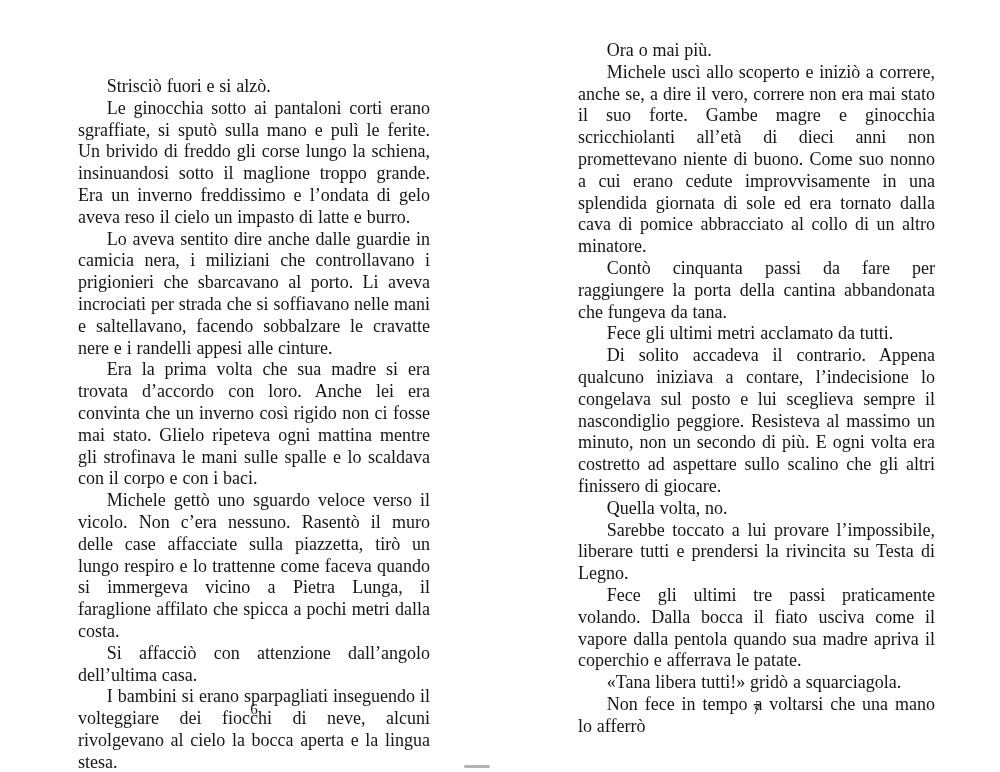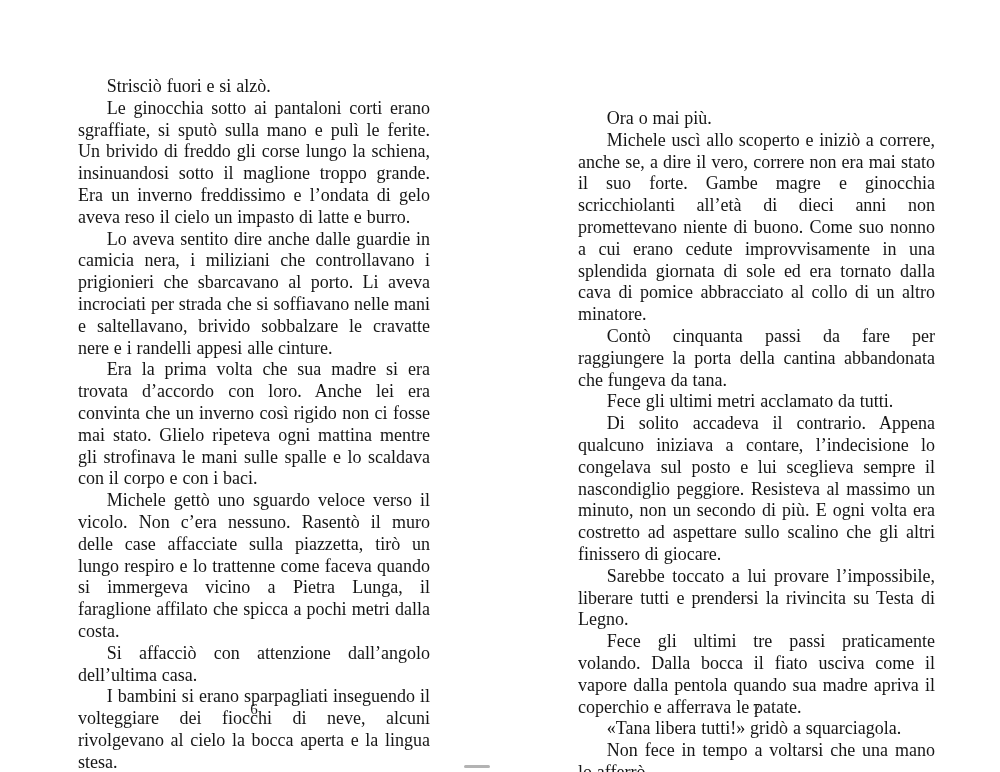--- a/index.html
+++ b/index.html
@@ -17,21 +17,21 @@
     display: flex;
     overflow: hidden;
   }
   .page {
     position: relative;
     width: 500px;
     height: 100%;
     box-sizing: border-box;
   }
   .page.left  { padding: 76px 70px 0 78px; }
-  .page.right { padding: 108px 65px 0 78px; }
+  .page.right { padding: 40px 65px 0 78px; }
   .page-text {
     font-size: 18px;
     line-height: 21.8px;
     text-align: justify;
     hyphens: auto;
     -webkit-hyphens: auto;
     word-spacing: 0.02em;
   }
   .para {
     margin: 0;
@@ -58,38 +58,39 @@
 </style>
 </head>
 <body>
 
 <div class="spread">
 
   <section class="page left">
     <div class="page-text">
         <p class="para">Strisciò fuori e si alzò.</p>
         <p class="para">Le ginocchia sotto ai pantaloni corti erano sgraffiate, si sputò sulla mano e pulì le ferite. Un brivido di freddo gli corse lungo la schiena, insinuandosi sotto il maglione troppo grande. Era un inverno freddissimo e l’ondata di gelo aveva reso il cielo un impasto di latte e burro.</p>
-        <p class="para">Lo aveva sentito dire anche dalle guardie in camicia nera, i miliziani che controllavano i prigionieri che sbarcavano al porto. Li aveva incrociati per strada che si soffiavano nelle mani e saltellavano, brivido sobbalzare le cravatte nere e i randelli appesi alle cinture.</p>
+        <p class="para">Lo aveva sentito dire anche dalle guardie in camicia nera, i miliziani che controllavano i prigionieri che sbarcavano al porto. Li aveva incrociati per strada che si soffiavano nelle mani e saltellavano, facendo sobbalzare le cravatte nere e i randelli appesi alle cinture.</p>
         <p class="para">Era la prima volta che sua madre si era trovata d’accordo con loro. Anche lei era convinta che un inverno così rigido non ci fosse mai stato. Glielo ripeteva ogni mattina mentre gli strofinava le mani sulle spalle e lo scaldava con il corpo e con i baci.</p>
         <p class="para">Michele gettò uno sguardo veloce verso il vicolo. Non c’era nessuno. Rasentò il muro delle case affacciate sulla piazzetta, tirò un lungo respiro e lo trattenne come faceva quando si immergeva vicino a Pietra Lunga, il faraglione affilato che spicca a pochi metri dalla costa.</p>
         <p class="para">Si affacciò con attenzione dall’angolo dell’ultima casa.</p>
         <p class="para">I bambini si erano sparpagliati inseguendo il volteggiare dei fiocchi di neve, alcuni rivolgevano al cielo la bocca aperta e la lingua stesa.</p>
         <p class="para">Sembrava fosse carnevale.</p>
         <p class="para">Di Testa di Legno non c’era nemmeno l’ombra.</p>
       </div>
     <div class="page-number">6</div>
   </section>
 
   <section class="page right">
     <div class="page-text">
         <p class="para">Ora o mai più.</p>
         <p class="para">Michele uscì allo scoperto e iniziò a correre, anche se, a dire il vero, correre non era mai stato il suo forte. Gambe magre e ginocchia scricchiolanti all’età di dieci anni non promettevano niente di buono. Come suo nonno a cui erano cedute improvvisamente in una splendida giornata di sole ed era tornato dalla cava di pomice abbracciato al collo di un altro minatore.</p>
         <p class="para">Contò cinquanta passi da fare per raggiungere la porta della cantina abbandonata che fungeva da tana.</p>
         <p class="para">Fece gli ultimi metri acclamato da tutti.</p>
         <p class="para">Di solito accadeva il contrario. Appena qualcuno iniziava a contare, l’indecisione lo congelava sul posto e lui sceglieva sempre il nascondiglio peggiore. Resisteva al massimo un minuto, non un secondo di più. E ogni volta era costretto ad aspettare sullo scalino che gli altri finissero di giocare.</p>
+        <p class="para">Quella volta, no.</p>
         <p class="para">Sarebbe toccato a lui provare l’impossibile, liberare tutti e prendersi la rivincita su Testa di Legno.</p>
         <p class="para">Fece gli ultimi tre passi praticamente volando. Dalla bocca il fiato usciva come il vapore dalla pentola quando sua madre apriva il coperchio e afferrava le patate.</p>
         <p class="para">«Tana libera tutti!» gridò a squarciagola.</p>
         <p class="para">Non fece in tempo a voltarsi che una mano lo afferrò</p>
       </div>
     <div class="page-number">7</div>
   </section>
 
   <div class="scroll-indicator"></div>
 

